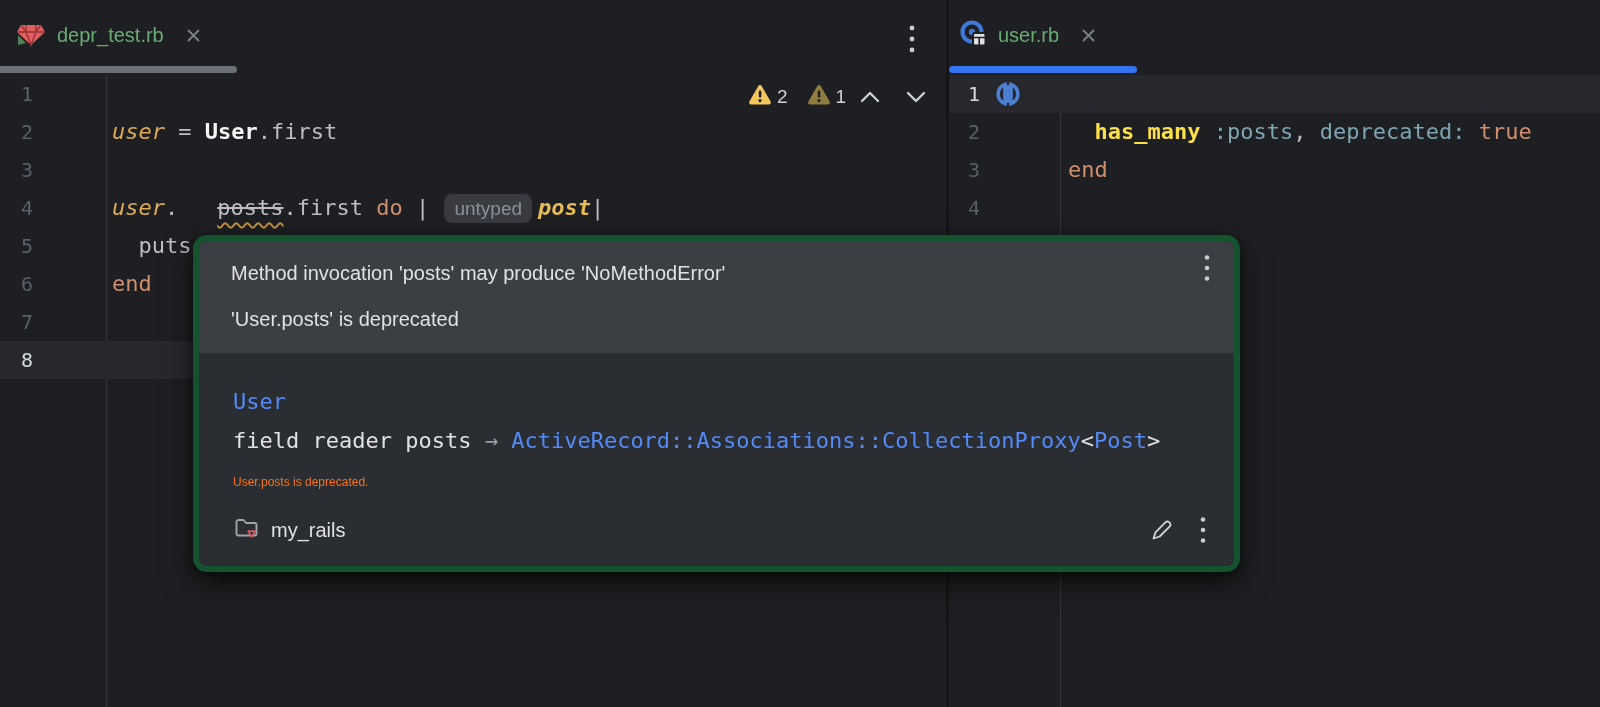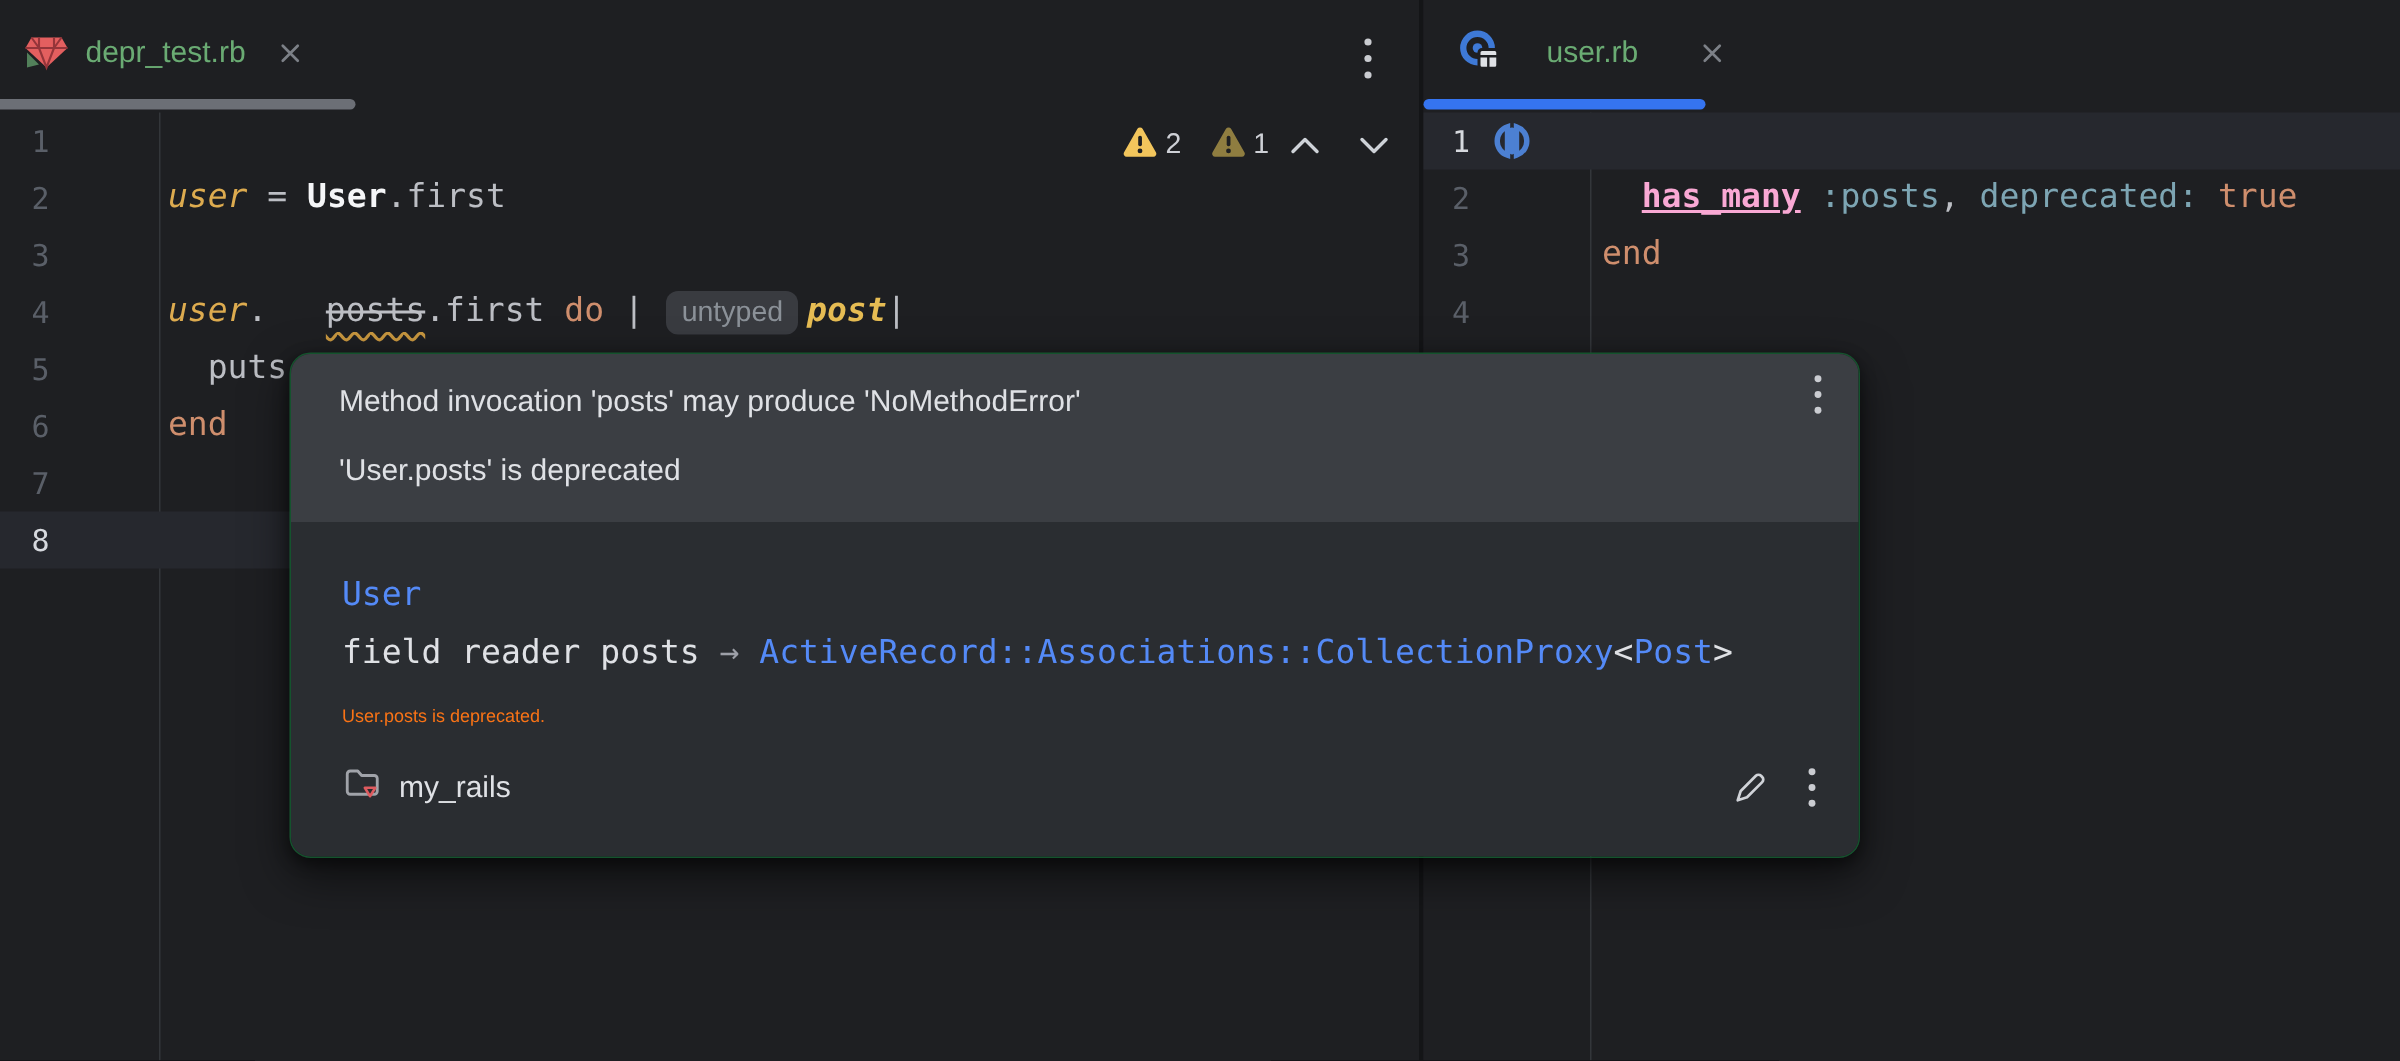--- a/index.html
+++ b/index.html
@@ -31,40 +31,40 @@
   .code{position:absolute;top:0;height:38px;line-height:38px;white-space:pre;
         font-family:"DejaVu Sans Mono",monospace;font-size:22px;color:#bcbec4;}
   .pane-left .code{left:112px;}
   .pane-right .code{left:119px;}
   .gutter-icon{position:absolute;left:46px;top:6px;width:26px;height:26px;}
   
   .seg-plain{color:#bcbec4;}
   .seg-local{color:#ddab4f;font-style:italic;}
   .seg-const{color:#f5f6f8;font-weight:bold;}
   .seg-kw{color:#cf8e6d;}
-  .seg-dsl{color:#f9a8d4;font-weight:bold;text-decoration:underline;}
+  .seg-dsl{color:#fde047;font-weight:bold;}
   .seg-sym{color:#7da5b3;}
   .seg-param{color:#e6bc53;font-weight:bold;font-style:italic;}
   .seg-rclass{color:#d5a66b;font-style:italic;}
   .seg-strike{text-decoration:underline wavy #c8973f 2px;text-underline-offset:7px;margin-left:39px;}
   .seg-strike .st{color:#bcbec4;text-decoration:line-through;text-decoration-thickness:2px;}
   .seg-inlay{background:#393b40;color:#8b9198;border-radius:8px;padding:4px 10px;
              font-family:"Liberation Sans","DejaVu Sans",sans-serif;font-size:19px;margin:0 6px 0 2px;}
   .seg-sel{position:relative;display:inline-block;background:#3a423e;color:#f6f7f8;
            font-weight:bold;line-height:38px;padding:0 5px;margin:0 -5px;}
   .seg-sel::after{content:"";position:absolute;right:1px;top:3px;bottom:3px;width:3px;background:#f2f3f5;}
   
   .inspections{position:absolute;left:748px;top:79px;height:36px;display:flex;align-items:center;}
   .insp-count{font-size:19px;color:#ced0d6;margin-left:5px;}
   .insp-gap{width:19px;}
   .chev{display:flex;align-items:center;cursor:pointer;}
   
   .popup{position:absolute;left:193px;top:235px;width:1047px;height:337px;border-radius:14px;
          box-shadow:0 12px 30px rgba(0,0,0,.55),0 3px 10px rgba(0,0,0,.45);
-         border:1px solid #14532d;box-sizing:border-box;overflow:hidden;display:flex;flex-direction:column;}
+         border:6px solid #14532d;box-sizing:border-box;overflow:hidden;display:flex;flex-direction:column;}
   .popup-top{height:112px;background:#3b3e43;box-sizing:border-box;padding:19px 60px 0 32px;position:relative;}
   .popup-msg{font-size:20px;line-height:26px;color:#dfe1e5;}
   .popup-msg + .popup-msg{margin-top:20px;}
   .popup-kebab{position:absolute;right:16px;top:248px;width:22px;height:28px;display:flex;align-items:center;justify-content:center;cursor:pointer;}
   .popup-bottom{flex:1;background:#2a2d31;box-sizing:border-box;padding:29px 20px 0 34px;}
   .doc-mono{font-family:"DejaVu Sans Mono",monospace;font-size:22px;line-height:39px;white-space:pre;}
   .mono-type{color:#548af7;}
   .mono-plain{color:#dfe1e5;}
   .mono-arrow{color:#9da0a8;}
   .doc-note{margin-top:9px;font-size:12px;line-height:26px;color:#f97316;}
@@ -170,21 +170,21 @@
             <polyline points="2,2 10,10 18,2" fill="none" stroke="#ced2d8" stroke-width="2.3" stroke-linecap="round" stroke-linejoin="round"></polyline>
           </svg>
       </span>
     </div>
   </div>
 
   <div class="pane-divider"></div>
 
   <div class="pane pane-right">
     <div class="tabbar">
-      <div class="tab" style="left:22px;gap:20px;">
+      <div class="tab" style="left:9px;">
         <span>
           <svg width="30" height="30" viewBox="0 0 30 30">
             <circle cx="14" cy="14" r="9.5" fill="none" stroke="#3e79d6" stroke-width="4.2"></circle>
             <circle cx="14" cy="14" r="3.2" fill="#3e79d6"></circle>
             <rect x="15" y="15" width="12.5" height="12.5" rx="2" fill="#dfe1e5" stroke="#1e1f22" stroke-width="2"></rect>
             <path d="M15 19.5 H27.5 M21.2 19.5 V27.5" stroke="#1e1f22" stroke-width="1.6"></path>
           </svg>
         </span>
         <span class="tab-label">user.rb</span>
         <span class="tab-close">

